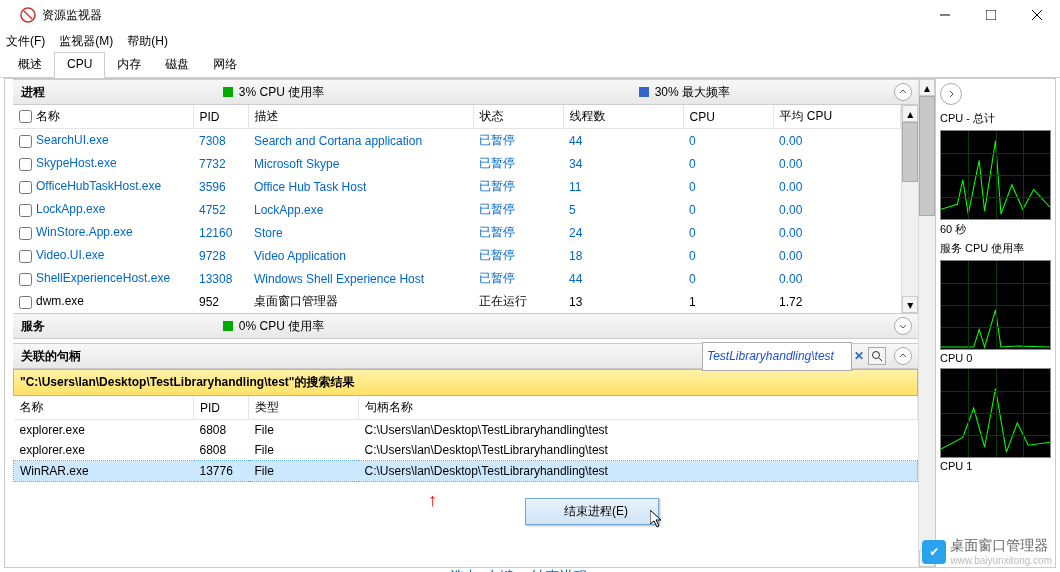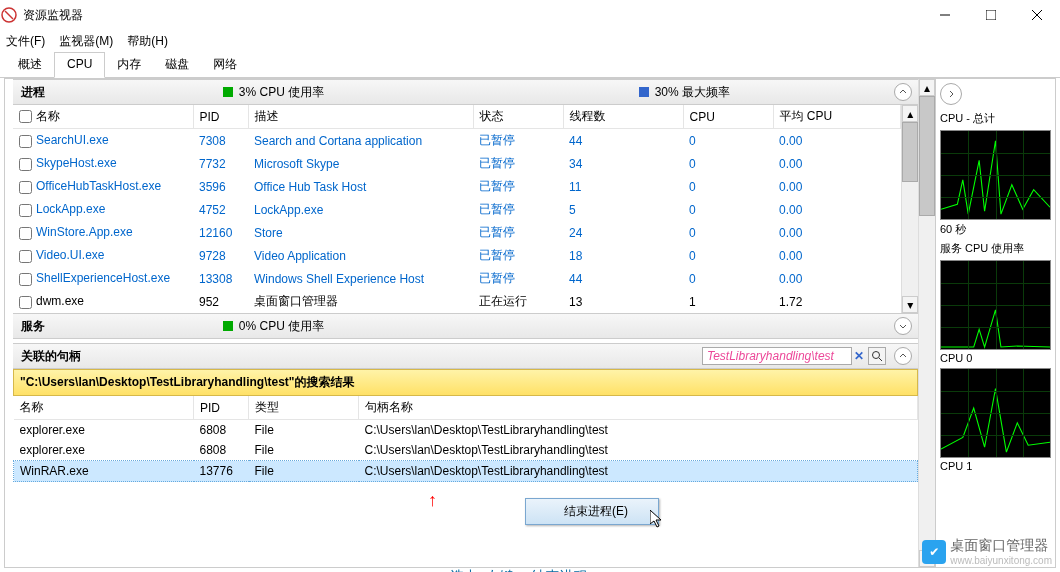--- a/index.html
+++ b/index.html
@@ -1,17 +1,17 @@
 <!DOCTYPE html>
 <html><head>
 <meta charset="utf-8">
 <style>
 * { margin:0; padding:0; box-sizing:border-box; font-family:"Microsoft YaHei","Segoe UI",sans-serif; font-size:12px; }
 body { width:1060px; height:572px; background:#fff; position:relative; overflow:hidden; }
-.titlebar { height:30px; display:flex; align-items:center; padding:0 0 0 1px; }
+.titlebar { height:30px; display:flex; align-items:center; padding:0 0 0 20px; }
 .titlebar .icon { width:16px; height:16px; margin-right:6px; }
 .titlebar .title { flex:1; }
 .winbtns { display:flex; }
 .winbtn { width:46px; height:30px; display:flex; align-items:center; justify-content:center; }
 .winbtn svg { width:10px; height:10px; }
 .menubar { height:22px; display:flex; align-items:center; padding:0 6px; gap:14px; }
 .tabs { display:flex; border-bottom:1px solid #ccc; padding-left:6px; }
 .tab { padding:4px 12px; cursor:pointer; }
 .tab.active { border:1px solid #ccc; border-bottom:1px solid #fff; margin-bottom:-1px; background:#fff; }
 .content { position:absolute; top:78px; left:4px; right:4px; bottom:4px; border:1px solid #ccc; display:flex; }
@@ -22,21 +22,21 @@
 .section-hdr .stat.first{margin-left:20%;margin-right:0;}
 .sq { width:10px; height:10px; display:inline-block; }
 .chev { position:absolute; right:6px; width:18px; height:18px; border:1px solid #aaa; border-radius:50%; display:flex; align-items:center; justify-content:center; background:#fff;}
 table { width:100%; border-collapse:collapse; }
 th { text-align:left; font-weight:normal; padding:3px 6px; border-right:1px solid #e5e5e5; background:#fff; border-bottom:1px solid #e5e5e5;}
 td { padding:3px 6px; }
 .link { color:#0066cc; }
 .num { text-align:left; }
 input[type=checkbox]{ margin-right:4px; vertical-align:middle;}
 .searchbox { position:absolute; right:32px; display:flex; align-items:center; }
-.searchbox input { width:150px; height:18px; border:1px solid #aaa; padding:0 4px; font-style:italic; color:#ec4899;}
+.searchbox input { width:150px; height:29px; border:1px solid #aaa; padding:0 4px; font-style:italic; color:#1d4ed8;}
 .searchbox .sbtn { width:18px; height:18px; border:1px solid #aaa; margin-left:2px; display:flex; align-items:center; justify-content:center; background:#f4f4f4;}
 .searchres { background:linear-gradient(#fff3a8,#ffe167); border:1px solid #d6b84a; padding:4px 6px; font-weight:bold;}
 .row-sel { background:#cce8ff; border:1px dotted #66aadd;}
 .ctxmenu { position:absolute; left:525px; top:498px; background:linear-gradient(#eaf3fb,#cde3f5); border:1px solid #7aa7d0; padding:4px 30px 4px 38px; box-shadow:1px 1px 2px rgba(0,0,0,.3);}
 .cursor { position:absolute; left:650px; top:510px; }
 .arrow { position:absolute; left:428px; top:490px; color:red; font-size:18px;}
 .redtext { position:absolute; left:450px; top:540px; color:#0369a1; font-size:14px;margin-top:28px;}
 .brand { position:absolute; right:8px; bottom:6px; display:flex; align-items:center; gap:4px;}
 .brand .logo{width:24px;height:24px;background:#2aa3ef;border-radius:4px;display:flex;align-items:center;justify-content:center;color:#fff;}
 .brand .t1{color:#666;font-size:14px;}

